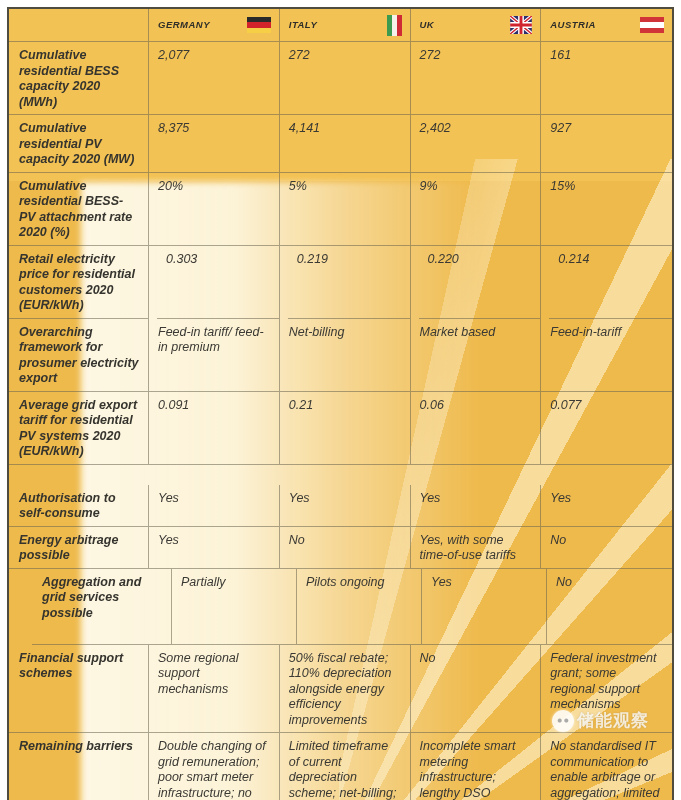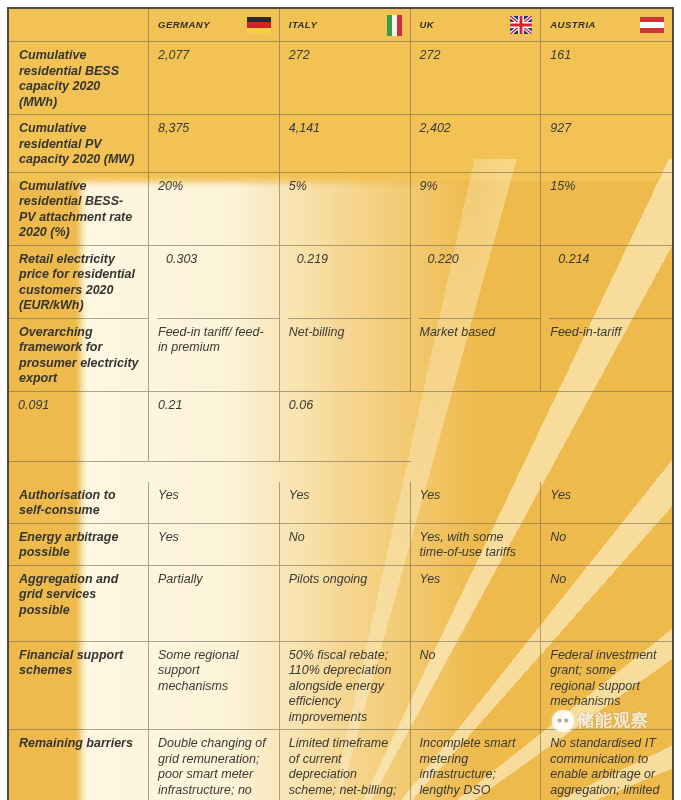--- a/index.html
+++ b/index.html
@@ -147,42 +147,44 @@
 
     <div class="row" style="min-height:69px;">
       <div class="cell label">Overarching framework for prosumer electricity export</div>
       <div class="cell">Feed-in tariff/ feed-in premium</div>
       <div class="cell">Net-billing</div>
       <div class="cell">Market based</div>
       <div class="cell">Feed-in-tariff</div>
     </div>
 
     <div class="row" style="min-height:70px;">
+      <div class="cell label">Average grid export tariff for residential PV systems 2020 (EUR/kWh)</div>
       <div class="cell">0.091</div>
       <div class="cell">0.21</div>
       <div class="cell">0.06</div>
+      <div class="cell">0.077</div>
     </div>
 
     <div class="row" style="min-height:40px;margin-top:20px;">
       <div class="cell label">Authorisation to self-consume</div>
       <div class="cell">Yes</div>
       <div class="cell">Yes</div>
       <div class="cell">Yes</div>
       <div class="cell">Yes</div>
     </div>
 
     <div class="row" style="min-height:37px;">
       <div class="cell label">Energy arbitrage possible</div>
       <div class="cell">Yes</div>
       <div class="cell">No</div>
       <div class="cell">Yes, with some time-of-use tariffs</div>
       <div class="cell">No</div>
     </div>
 
-    <div class="row" style="min-height:76px;">
+    <div class="row" style="min-height:76px;margin-left:23px;">
       <div class="cell label">Aggregation and grid services possible</div>
       <div class="cell">Partially</div>
       <div class="cell">Pilots ongoing</div>
       <div class="cell">Yes</div>
       <div class="cell">No</div>
     </div>
 
     <div class="row" style="min-height:87px;">
       <div class="cell label">Financial support schemes</div>
       <div class="cell">Some regional support mechanisms</div>

